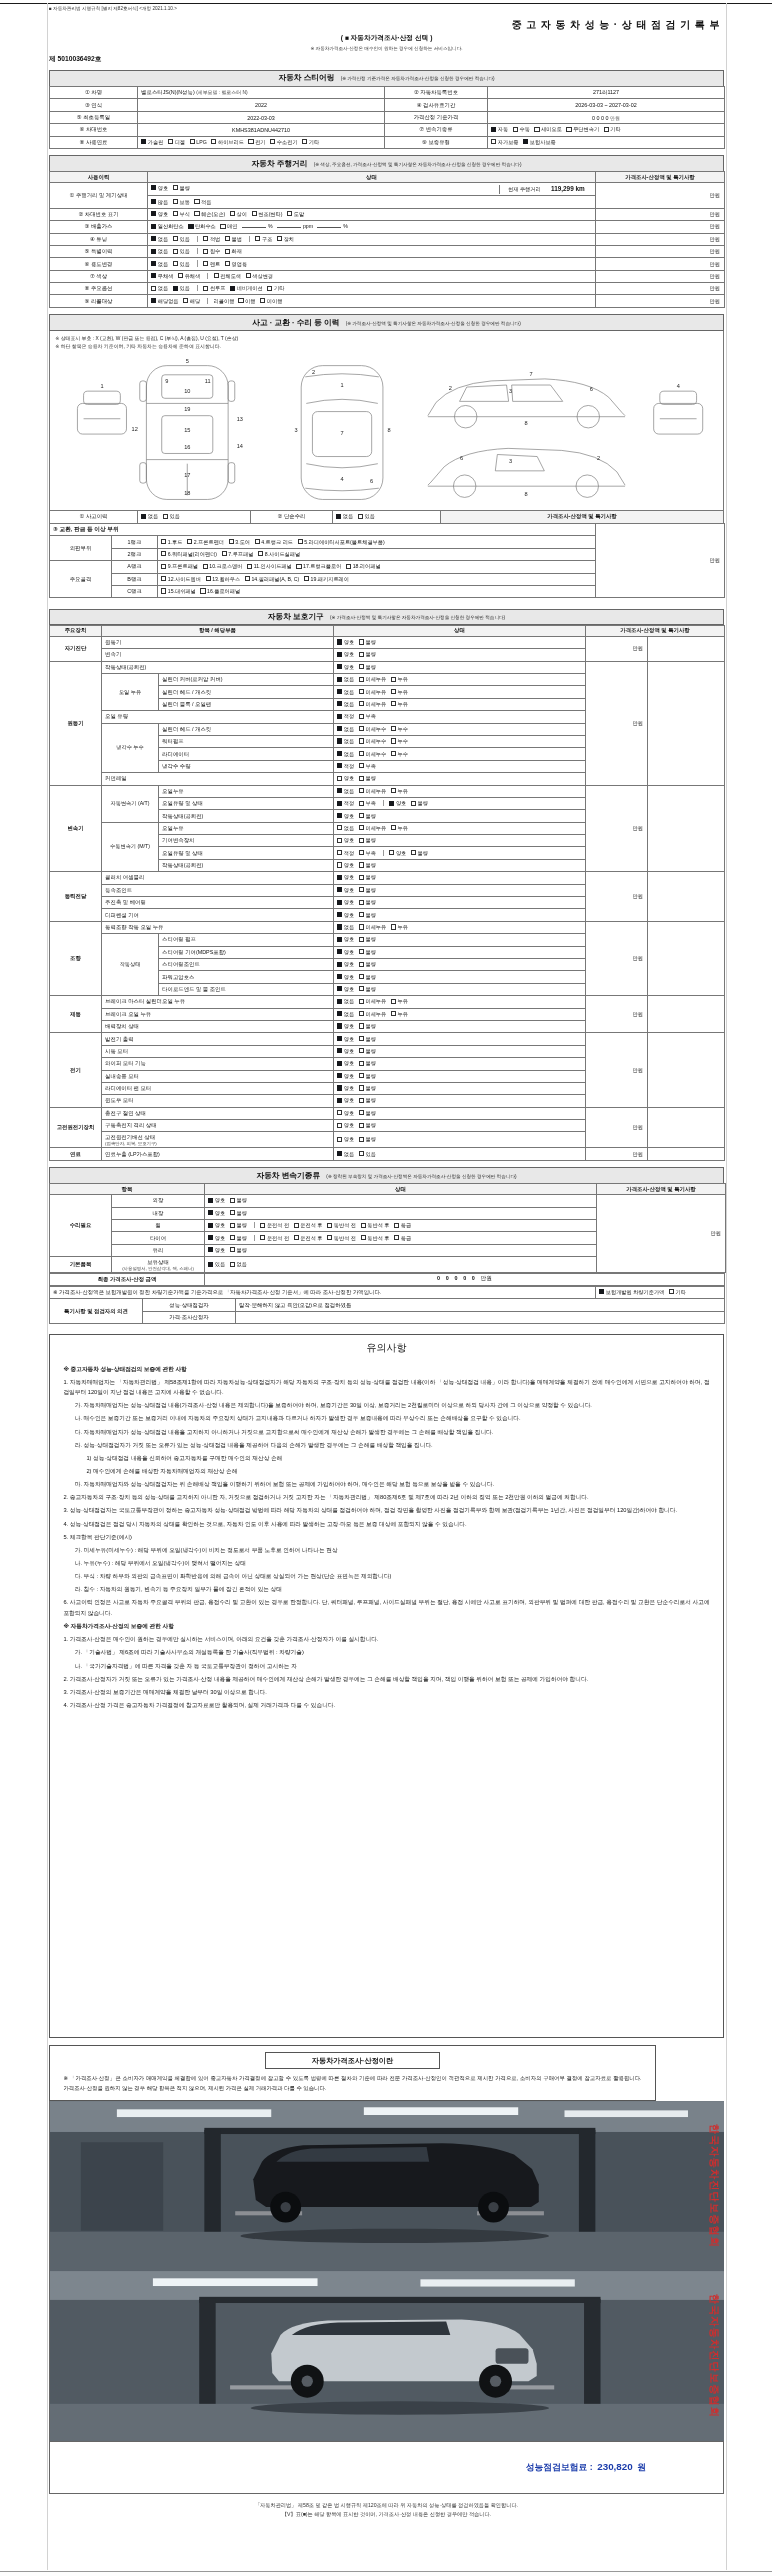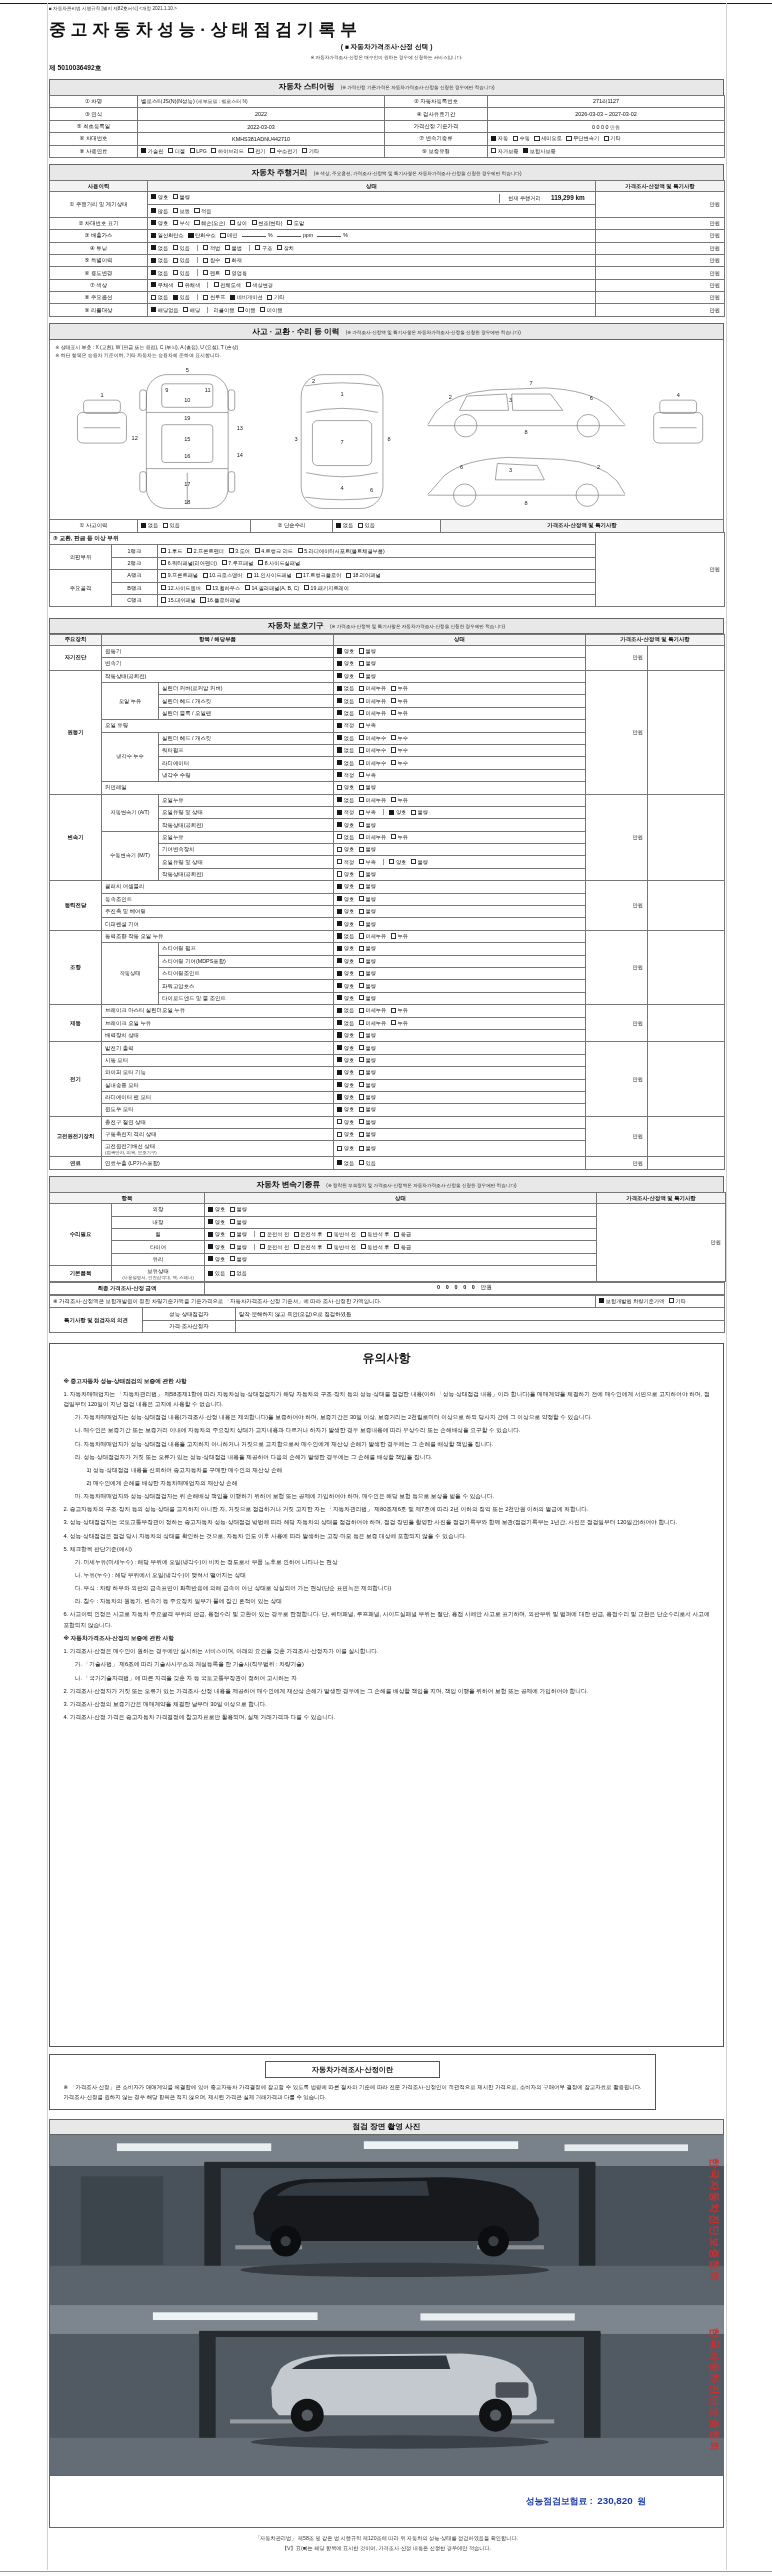--- a/index.html
+++ b/index.html
@@ -6,21 +6,21 @@
   html,body { margin:0; padding:0; background:#fdfdfd; }
   .page { position:relative; width:773px; height:2576px; background:#fff; overflow:hidden;
           font-family:"Liberation Sans","DejaVu Sans",sans-serif; color:#111; }
   .toprule { position:absolute; top:2.6px; left:0; width:100%; height:1px; background:#1a1a1a; }
   .botrule { position:absolute; bottom:4.6px; left:0; width:100%; height:0.5px; background:#9a9a9a; }
   .edge { position:absolute; top:3.1px; bottom:6.2px; width:0.5px; background:#d2d2d2; }
   .edge.l { left:47px; } .edge.r { right:47px; }
   .inner { padding:6.2px 49px 0 49px; }
 
   .form-ref { font-size:4.6px; color:#333; }
-  .title { text-align:left; font-size:17px; font-weight:bold; letter-spacing:4.6px; margin:7.2px 0 1px; }
+  .title { text-align:right; font-size:10px; font-weight:bold; letter-spacing:4.6px; margin:7.2px 0 1px; }
   .title-opt { text-align:center; font-size:6.7px; font-weight:bold; margin-top:2.1px; }
   .title-note { text-align:center; font-size:4.6px; color:#333; margin-top:2.1px; }
   .doc-no { font-size:6.7px; font-weight:bold; margin:4.1px 0 1px; }
 
   .sec-h { border:0.5px solid #666; background:#e8e8e8; text-align:center; padding:2.6px 0 2.1px;
            font-size:7.7px; font-weight:bold; margin-top:6.2px; }
   .sec-h .sec-note { font-size:4.6px; font-weight:normal; color:#222; margin-left:4.1px; }
 
   table.tb { border-collapse:collapse; table-layout:fixed; width:675px; margin-top:-0.5px; }
   .tb th { border:0.5px solid #777; background:#f3f3f3; font-size:5.4px; padding:1.5px 2.1px; font-weight:bold; }
@@ -51,21 +51,21 @@
   .acc-body { border:0.5px solid #777; border-top:none; width:675px; padding:4.1px 5.2px 1px; }
   .acc-legend { font-size:4.9px; color:#222; line-height:1.6; }
   .diagram { display:block; margin:3.1px auto 1px; width:659px; height:154px; }
   .diagram .ds * { stroke:#787878; fill:none; stroke-width:1.3px; }
   .dnum { font-size:11px; fill:#222; text-anchor:middle; font-family:"Liberation Sans",sans-serif; }
 
   .final-val { text-align:center; font-size:6.7px; font-weight:bold; letter-spacing:2.1px; }
   .basis-txt { font-size:4.9px; color:#222; }
 
   .notice { border:0.5px solid #555; width:675px; margin-top:9.3px; min-height:704px; padding-bottom:7.2px; }
-  .notice-h { text-align:center; font-weight:bold; font-size:12px; padding:6.2px 0 4.1px; }
+  .notice-h { text-align:center; font-weight:normal; font-size:10px; padding:6.2px 0 4.1px; }
   .notice-body { padding:2.1px 13.4px 0; }
   .np { font-size:5.7px; line-height:1.85; margin:2.6px 0; text-align:justify; }
   .np.nb { font-weight:bold; }
   .np.i1 { padding-left:11.3px; }
   .np.i2 { padding-left:23px; }
 
   .defbox { border:0.5px solid #555; width:607px; margin-top:7.2px; padding:6.2px 13.4px 7.2px; }
   .def-title { width:175px; margin:0 auto; border:0.5px solid #555; text-align:center; font-weight:bold;
                font-size:7.2px; padding:2.6px 0; }
   .def-text { font-size:5.4px; line-height:1.75; margin-top:5.2px; text-align:justify; color:#222; }
@@ -693,23 +693,20 @@
           <div class="np i0">3. 가격조사·산정의 보증기간은 매매계약을 체결한 날부터 30일 이상으로 합니다.</div>
           <div class="np i0">4. 가격조사·산정 가격은 중고자동차 가격결정에 참고자료로만 활용되며, 실제 거래가격과 다를 수 있습니다.</div>
         </div>
     </div>
 
     <div class="defbox">
       <div class="def-title">자동차가격조사·산정이란</div>
       <div class="def-text">※ 「가격조사·산정」은 소비자가 매매계약을 체결함에 있어 중고자동차 가격결정에 참고할 수 있도록 법령에 따른 절차와 기준에 따라 전문 가격조사·산정인이 객관적으로 제시한 가격으로, 소비자의 구매여부 결정에 참고자료로 활용됩니다. 가격조사·산정을 원하지 않는 경우 해당 항목은 적지 않으며, 제시된 가격은 실제 거래가격과 다를 수 있습니다.</div>
     </div>
 
-    <div class="sec-h" style="margin-top:8.2px">
-      <span>점검 장면 촬영 사진</span>
-    </div>
     <div class="photo-wrap">
       <svg class="photo" viewBox="0 0 1310 330">
         <rect x="0" y="0" width="1310" height="330" fill="#49525a"></rect>
         <rect x="0" y="0" width="1310" height="60" fill="#79828a"></rect>
         <rect x="130" y="16" width="300" height="15" fill="#e9eef1"></rect>
         <rect x="610" y="12" width="300" height="15" fill="#eef3f6"></rect>
         <rect x="1000" y="18" width="240" height="13" fill="#e6ebee"></rect>
         <rect x="60" y="80" width="160" height="172" fill="#3c444c"></rect>
         <rect x="300" y="52" width="760" height="12" fill="#23282d"></rect>
         <rect x="300" y="56" width="32" height="222" fill="#23282d"></rect>

